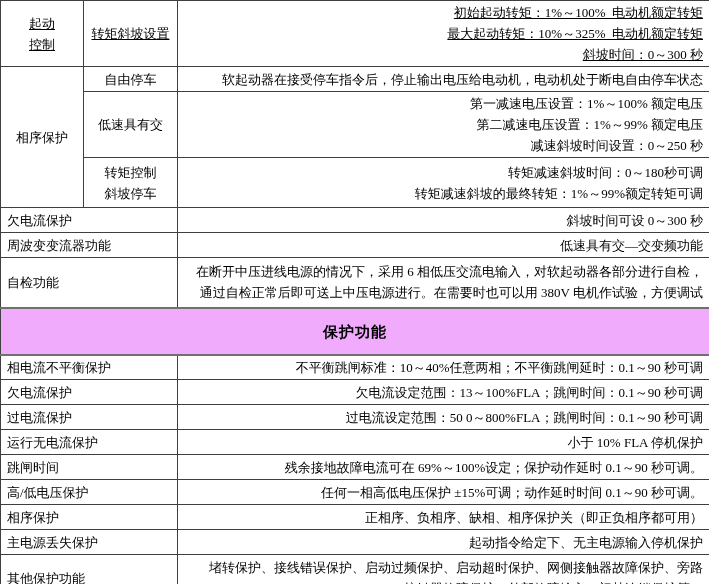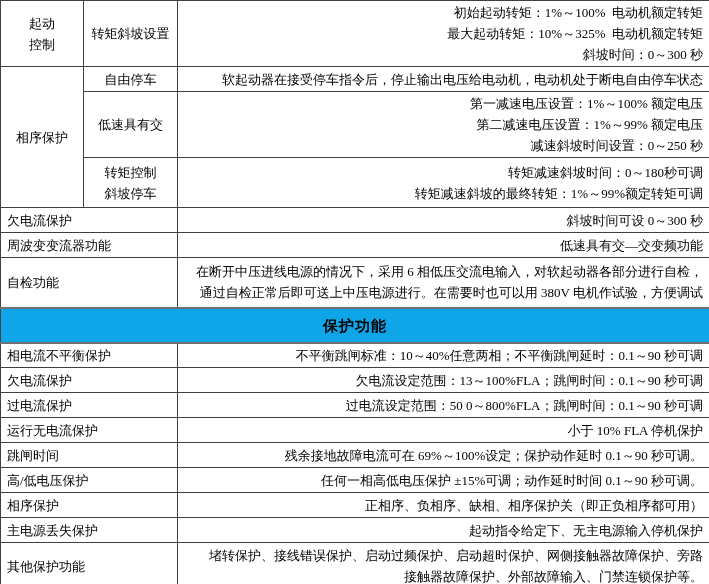--- a/index.html
+++ b/index.html
@@ -37,31 +37,31 @@
     text-align: left;
   }
   td.ct {               
     text-align: right;
   }
   .part1 {
     display: inline-block;
     min-width: 247px;
   }
   tr.sec td {
-    background: #0ea5e9;
+    background: #f0abfc;
     border-top: 2px solid #707070;
     border-bottom: 2px solid #707070;
     text-align: center;
     font-family: "Liberation Sans", "DejaVu Sans", sans-serif;
     font-weight: bold;
     font-size: 15px;
     letter-spacing: 1px;
-    padding: 0;
+    padding: 12px;
   }
-  .h63 { height: 63px; }
+  .h63 { height: 63px; text-decoration: underline; }
   .h25 { height: 25px; }
   .h64 { height: 64px; }
   .h50 { height: 50px; }
   .h35 { height: 35px; }
   .h47 { height: 47px; }
 </style>
 </head>
 <body>
 
 <div class="page">

